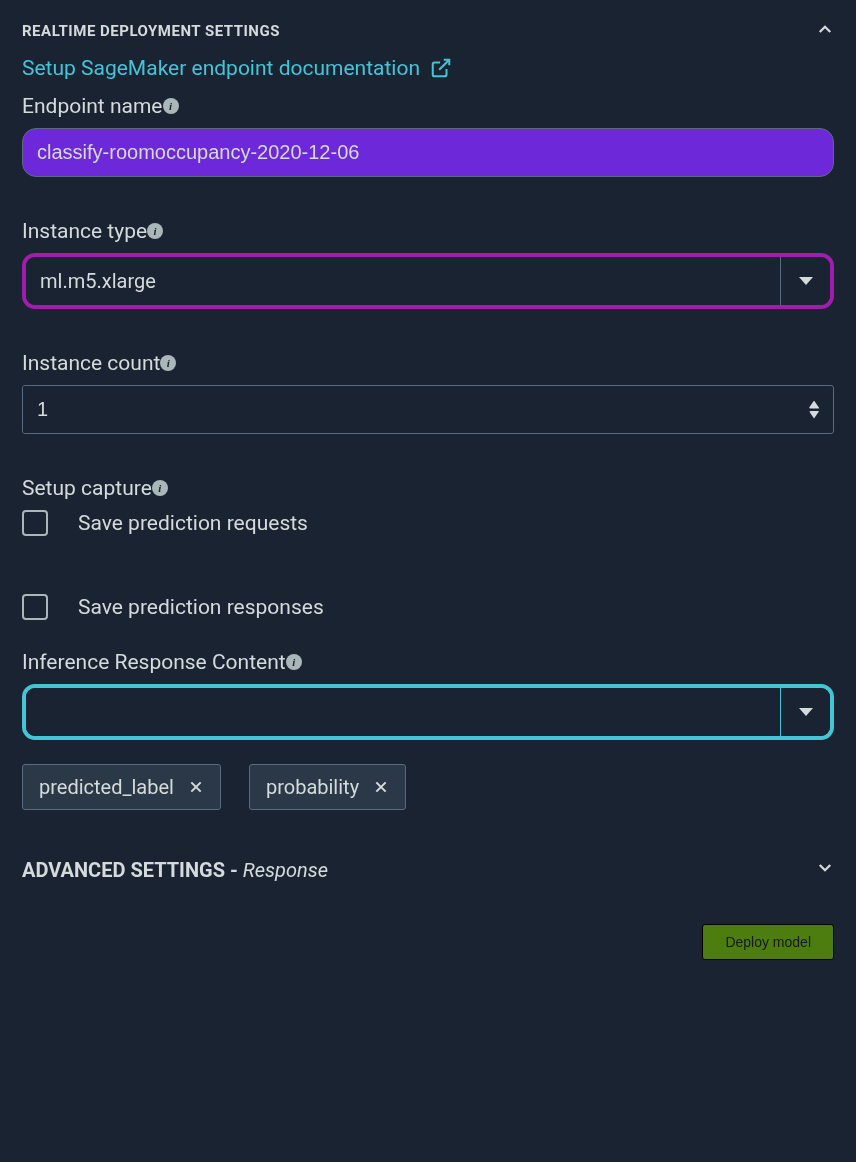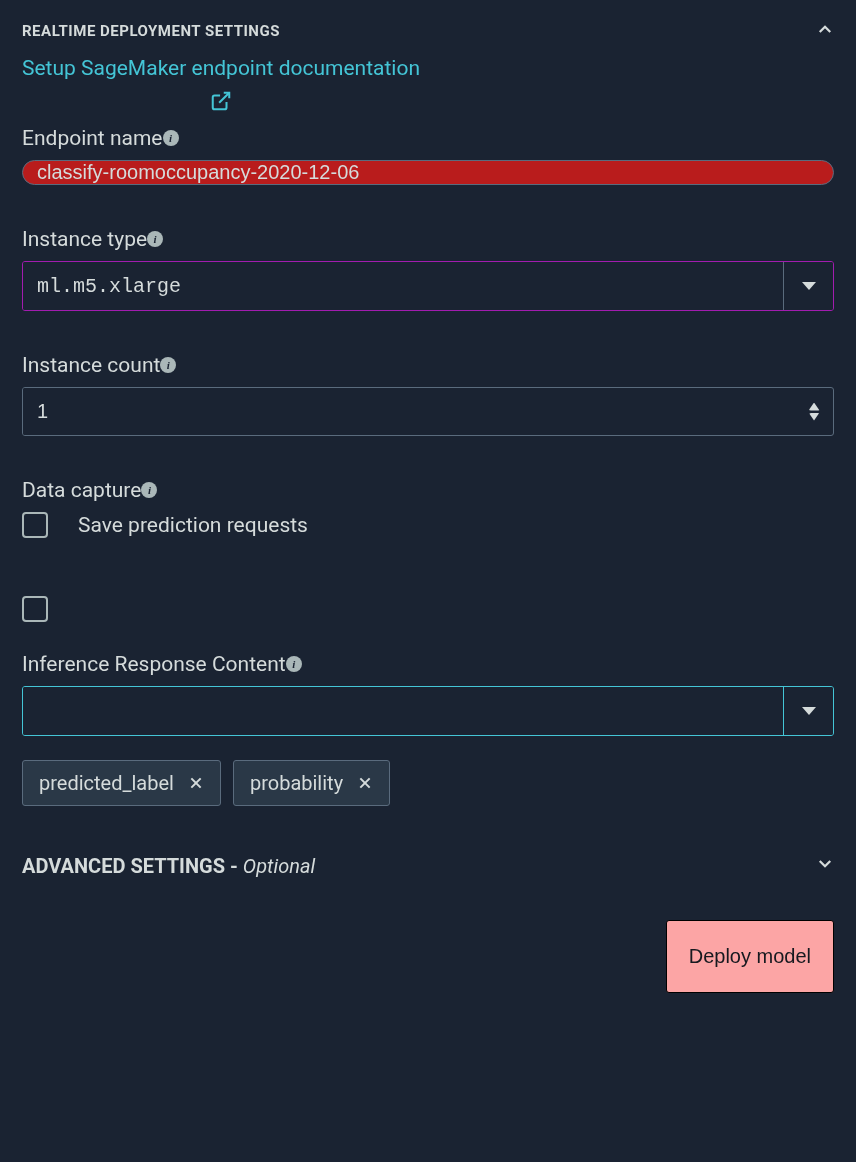--- a/index.html
+++ b/index.html
@@ -28,21 +28,20 @@
     cursor: pointer;
   }
   .doc-link {
     color: #44c5d6;
     font-size: 21px;
     display: inline-flex;
     align-items: center;
     gap: 10px;
     text-decoration: none;
     margin-bottom: 14px;
-    flex-direction: column;
   }
   .ext-icon {
     display: inline-flex;
   }
   .field-group {
     margin-bottom: 42px;
   }
   .field-label-row {
     display: flex;
     align-items: center;
@@ -62,34 +61,33 @@
     font-style: italic;
     font-weight: bold;
     font-family: serif;
     display: inline-flex;
     align-items: center;
     justify-content: center;
     cursor: pointer;
   }
   .text-input {
     width: 100%;
-    background: #b91c1c;
+    background: #6d28d9;
     border: 1px solid #5a6b7d;
     border-radius: 14px;
-    padding: 0 14px;
+    padding: 12px 14px;
     font-size: 20px;
     color: #d5dbdb;
     outline: none;
   }
   .select-wrapper {
     display: flex;
-    border: 1px solid #a21caf;
-    border-radius: 3px;
+    border: 4px solid #a21caf;
+    border-radius: 13px;
     overflow: hidden;
-    font-family: Liberation Mono, monospace;
   }
   .select-wrapper.focused {
     border-color: #44c5d6;
   }
   .select-body {
     flex: 1;
     padding: 12px 14px;
     font-size: 20px;
     color: #d5dbdb;
     background: #1a2332;
@@ -161,21 +159,21 @@
     border-radius: 4px;
     background: transparent;
     cursor: pointer;
   }
   .checkbox-label {
     font-size: 21px;
     color: #d5dbdb;
   }
   .chips-row {
     display: flex;
-    gap: 12px;
+    gap: 28px;
     margin-top: 24px;
   }
   .chip {
     display: inline-flex;
     align-items: center;
     gap: 14px;
     background: #2a3847;
     border: 1px solid #5a6b7d;
     border-radius: 3px;
     padding: 10px 16px;
@@ -203,25 +201,25 @@
   .adv-bold { font-weight: 700; }
   .adv-optional { font-style: italic; font-weight: 400; }
   .chevron-down {
     width: 18px; height: 18px;
   }
   .deploy-row {
     display: flex;
     justify-content: flex-end;
   }
   .deploy-btn {
-    background: #fca5a5;
+    background: #4d7c0f;
     border: 1px solid #000;
     border-radius: 3px;
-    padding: 24px 22px;
-    font-size: 20px;
+    padding: 9px 22px;
+    font-size: 14px;
     color: #16191f;
     font-weight: 500;
     cursor: pointer;
   }
   .inference-group { margin-bottom: 0; margin-top: 12px; }
   .data-capture-group { margin-bottom: 30px; }
 </style>
 </head>
 <body>
 
@@ -283,29 +281,30 @@
     <div class="number-spinner">
       <div class="spin-tri spin-up"></div>
       <div class="spin-tri spin-down"></div>
     </div>
   </div>
 </div>
 
 
 <div class="field-group data-capture-group">
   <div class="field-label-row">
-    <span class="field-label">Data capture</span>
+    <span class="field-label">Setup capture</span>
     <span class="info-icon">i</span>
   </div>
   <div class="checkbox-row">
     <div class="checkbox"></div>
     <span class="checkbox-label">Save prediction requests</span>
   </div>
   <div class="checkbox-row" style="margin-bottom:0;">
     <div class="checkbox"></div>
+    <span class="checkbox-label">Save prediction responses</span>
   </div>
 </div>
 
 
 <div class="field-group inference-group">
   <div class="field-label-row">
     <span class="field-label">Inference Response Content</span>
     <span class="info-icon">i</span>
   </div>
   <div class="select-wrapper focused">
@@ -332,21 +331,21 @@
             <line x1="19" y1="5" x2="5" y2="19"></line>
           </svg>
       </span>
     </div>
   </div>
 </div>
 
 
 <div class="advanced-header">
   <div class="advanced-title">
-    <span class="adv-bold">ADVANCED SETTINGS - </span><span class="adv-optional">Optional</span>
+    <span class="adv-bold">ADVANCED SETTINGS - </span><span class="adv-optional">Response</span>
   </div>
   <span>
     <svg class="chevron-down" viewBox="0 0 24 24" fill="none" stroke="#d5dbdb" stroke-width="3">
       <polyline points="5,8 12,15 19,8"></polyline>
     </svg>
   </span>
 </div>
 
 
 <div class="deploy-row">

